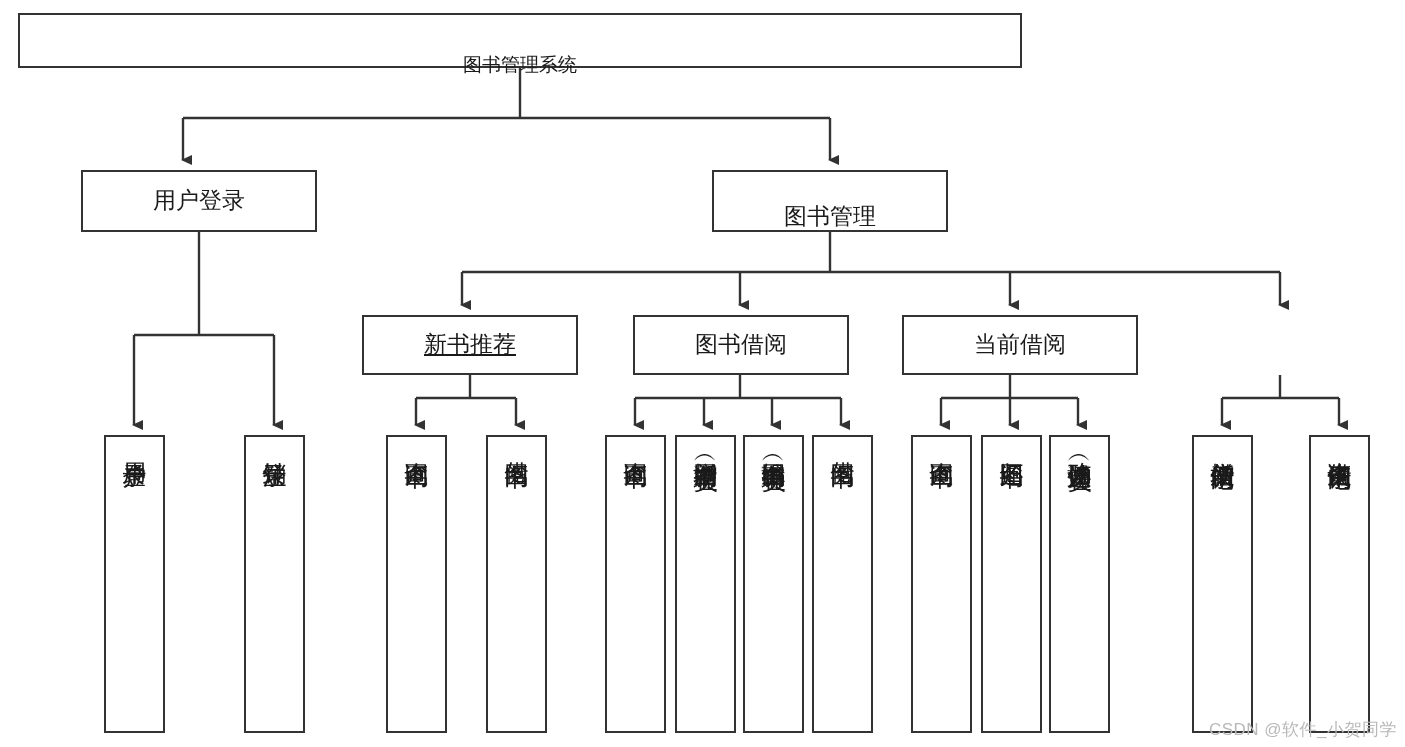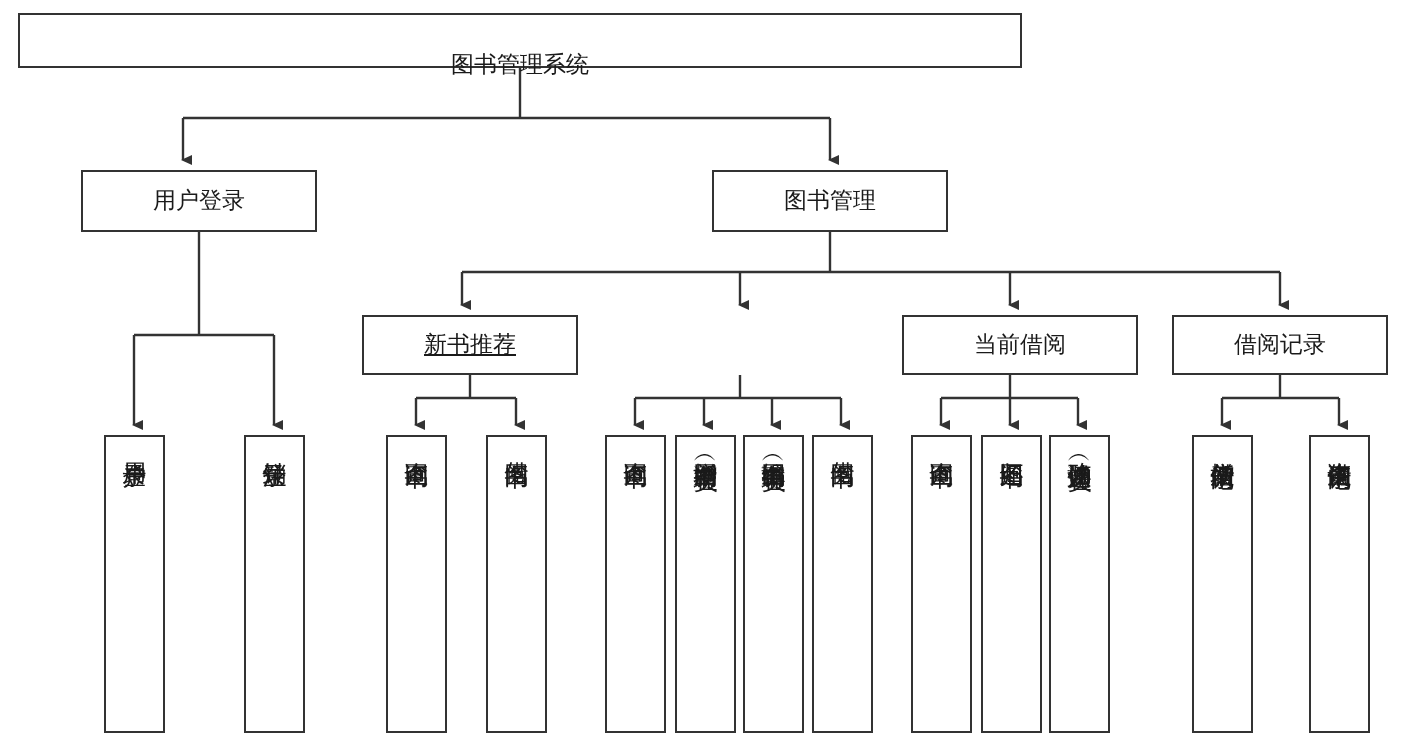--- a/index.html
+++ b/index.html
@@ -31,21 +31,21 @@
     display: block;
     text-align: center;
     line-height: 1.12;
     white-space: pre-line;
   }
   
   .node.h .node-label {
     font-size: 23px;
   }
   .node.root .node-label {
-    font-size: 23px;
+    font-size: 19px;
     margin-top: 48px;
   }
   
   .node.v {
     align-items: flex-start;
     justify-content: center;
     padding-top: 6px;
   }
   .node.v .node-label {
     writing-mode: vertical-rl;
@@ -133,33 +133,33 @@
     <path class="link-line" d="M1339,398 L1339,425" marker-end="url(#ah)"></path>
   </svg>
 
   <div class="node root h" style="left:18px; top:13px; width:1004px; height:55px;">
     <span class="node-label">图书管理系统</span>
   </div>
 
   <div class="node h" style="left:81px; top:170px; width:236px; height:62px;">
     <span class="node-label">用户登录</span>
   </div>
-  <div class="node h" style="left:712px; top:170px; width:236px; height:62px;">
+  <div class="node h" style="left:712px; top:170px; width:236px; height:62px;align-items:flex-end;">
     <span class="node-label">图书管理</span>
   </div>
 
   <div class="node h" style="left:362px; top:315px; width:216px; height:60px;text-decoration:underline;">
     <span class="node-label">新书推荐</span>
   </div>
+  <div class="node h" style="left:633px; top:315px; width:216px; height:60px;">
+    <span class="node-label">图书借阅</span>
+  </div>
   <div class="node h" style="left:902px; top:315px; width:236px; height:60px;">
     <span class="node-label">当前借阅</span>
   </div>
-  <div class="node h" style="left:1172px; top:315px; width:216px; height:60px;">
-    <span class="node-label">借阅记录</span>
-  </div>
 
   <div class="node v" style="left:104px; top:435px; width:61px; height:298px;">
     <span class="node-label">用户登录</span>
   </div>
   <div class="node v" style="left:244px; top:435px; width:61px; height:298px;">
     <span class="node-label">注销登录</span>
   </div>
 
   <div class="node v" style="left:386px; top:435px; width:61px; height:298px;">
     <span class="node-label">查询图书</span>
@@ -191,14 +191,15 @@
     <span class="node-label">确认归还（管理员）</span>
   </div>
 
   <div class="node v" style="left:1192px; top:435px; width:61px; height:298px;">
     <span class="node-label">新增借阅记录</span>
   </div>
   <div class="node v" style="left:1309px; top:435px; width:61px; height:298px;">
     <span class="node-label">查询借阅记录</span>
   </div>
 
+  <div id="watermark">CSDN @软件_小贺同学</div>
 
 </div>
 
 </body></html>

